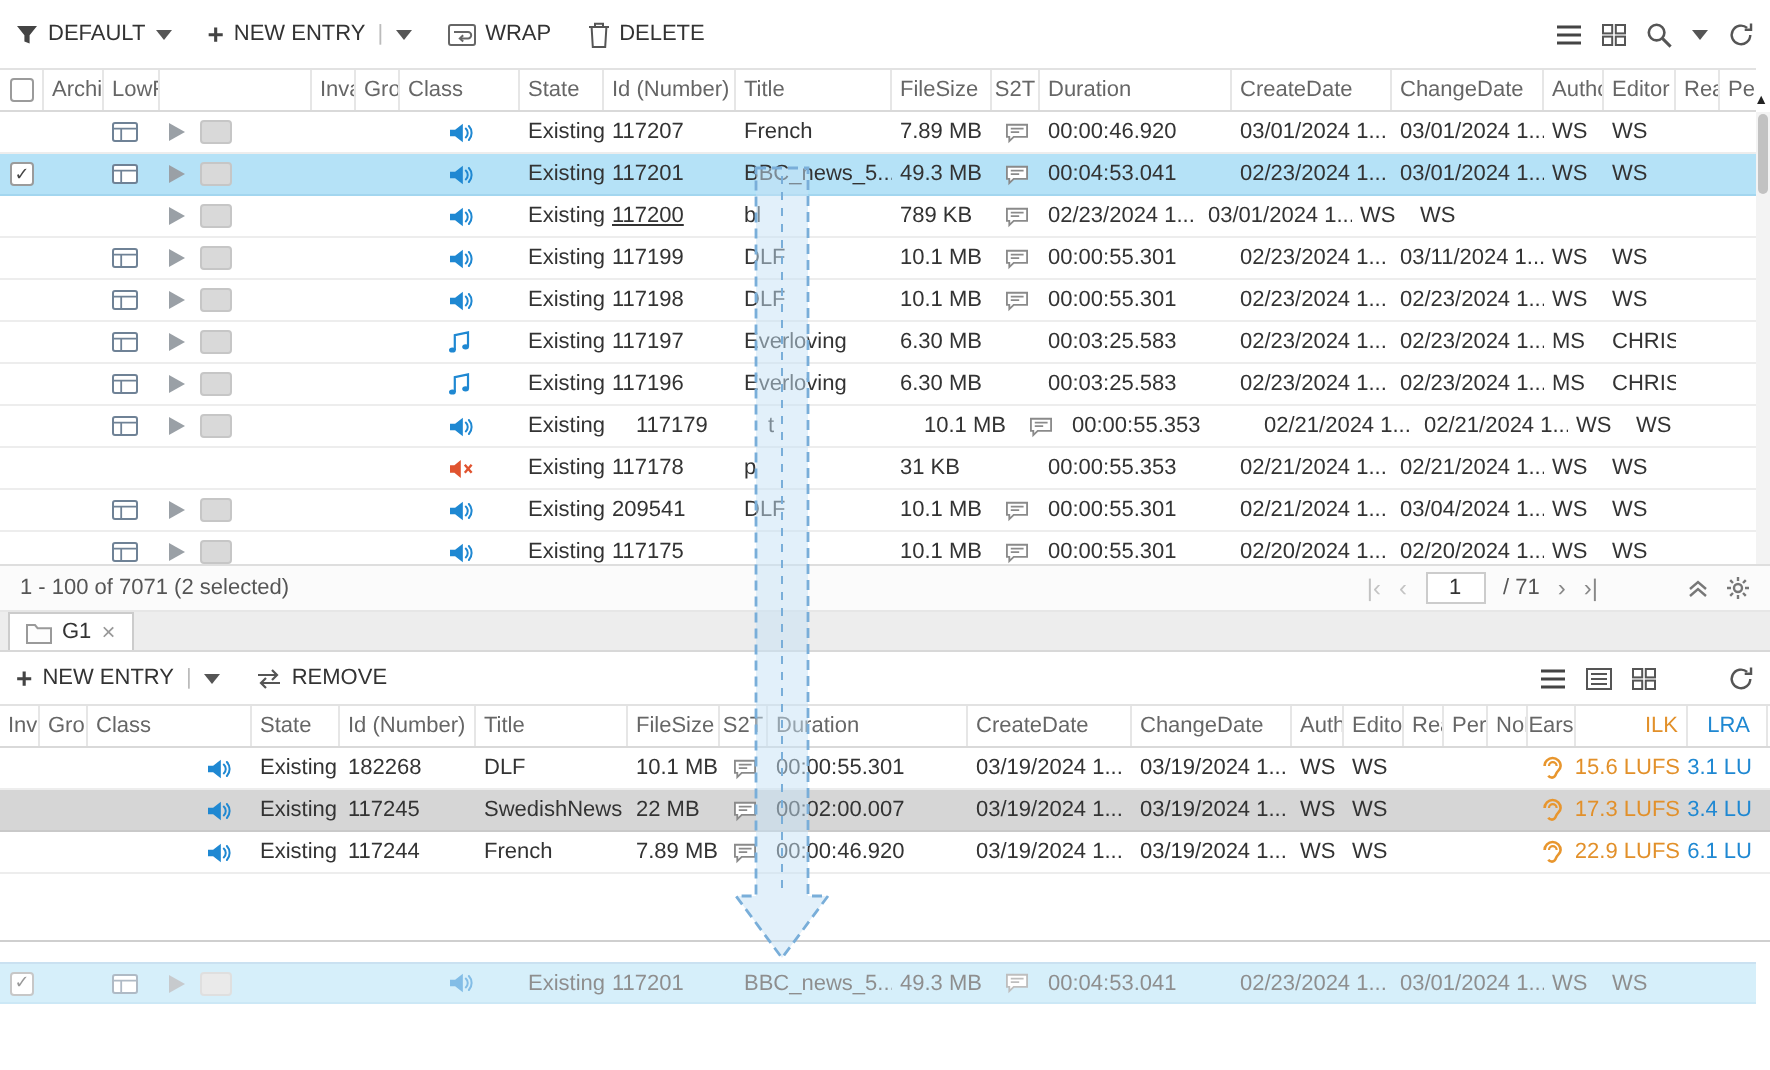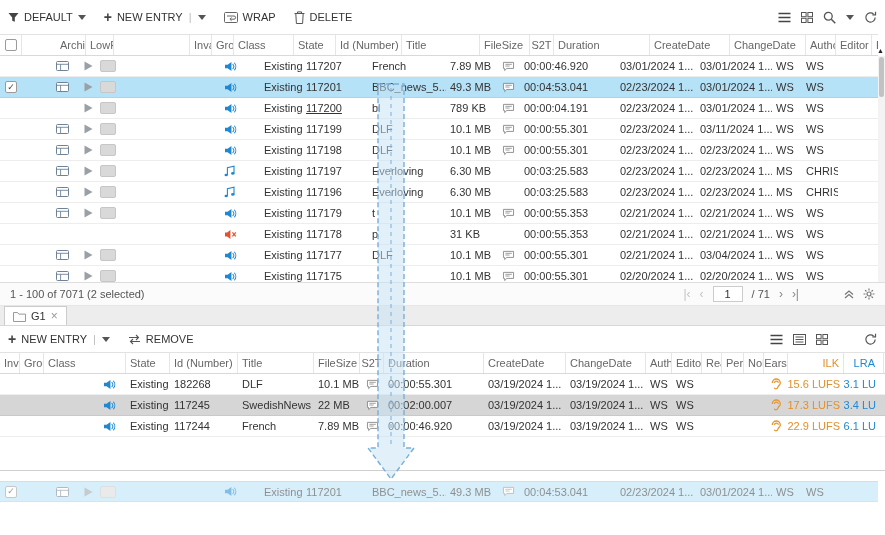--- a/index.html
+++ b/index.html
@@ -140,21 +140,21 @@
         </svg>
       </span>
   </div>
 </div>
 
 <div id="topHeaderWrap">
     <div class="thead">
       <div class="cell hcell c-sel" style="width: 22px;">
         <span class="cb"></span>
       </div>
-      <div class="cell hcell c-archi" style="width: 30px; margin-left: 34px;">Archi</div>
+      <div class="cell hcell c-archi" style="width: 30px;">Archi</div>
       <div class="cell hcell c-lowres" style="width: 28px;">LowRes</div>
       <div class="cell hcell c-preview" style="width: 76px;"></div>
       <div class="cell hcell c-inval" style="width: 22px;">Inval</div>
       <div class="cell hcell c-grou" style="width: 22px;">Grou</div>
       <div class="cell hcell c-class" style="width: 60px;">Class</div>
       <div class="cell hcell c-state" style="width: 42px;">State</div>
       <div class="cell hcell c-id" style="width: 66px;">Id (Number)</div>
       <div class="cell hcell c-title" style="width: 78px;">Title</div>
       <div class="cell hcell c-filesize" style="width: 50px;">FileSize</div>
       <div class="cell hcell c-s2t" style="width: 24px;">S2T</div>
@@ -298,21 +298,20 @@
       <div class="cell c-title" style="width: 78px;">bl</div>
       <div class="cell c-filesize" style="width: 50px;">789 KB</div>
       <div class="cell c-s2t" style="width: 24px;">
         <span>
           <svg width="13" height="11" viewBox="0 0 14 12">
             <path d="M1.5 1.5h11v6.6H5.2L2.8 10.4V8.1H1.5z" fill="#fff" stroke="#8a8a8a"></path>
             <path d="M3.6 3.6h7M3.6 5.5h4.6" stroke="#8a8a8a" stroke-width="0.9"></path>
           </svg>
         </span>
       </div>
-      <div class="cell c-duration" style="width: 96px;">00:00:04.191</div>
       <div class="cell c-createdate" style="width: 80px;">02/23/2024 1...</div>
       <div class="cell c-changedate" style="width: 76px;">03/01/2024 1...</div>
       <div class="cell c-author" style="width: 30px;">WS</div>
       <div class="cell c-editor" style="width: 36px;">WS</div>
       <div class="cell c-read" style="width: 22px;"></div>
       <div class="cell c-perfe" style="width: 40px;"></div>
     </div>
     <div class="trow">
       <div class="cell c-sel" style="width: 22px;"></div>
       <div class="cell c-archi" style="width: 30px;"></div>
@@ -523,21 +522,21 @@
       <div class="cell c-class" style="width: 60px;">
         <span>
           <svg width="13" height="11" viewBox="0 0 14 12">
             <path d="M1 4.2h2.8L8 1v10L3.8 7.8H1z" fill="#1f88d2"></path>
             <path d="M9.6 3.6a3.2 3.2 0 0 1 0 4.8" fill="none" stroke="#1f88d2" stroke-width="1.1" stroke-linecap="round"></path>
             <path d="M11.3 2.2a5.6 5.6 0 0 1 0 7.6" fill="none" stroke="#1f88d2" stroke-width="1.1" stroke-linecap="round"></path>
           </svg>
         </span>
       </div>
       <div class="cell c-state" style="width: 42px;">Existing</div>
-      <div class="cell c-id" style="width: 66px;">117179</div>
+      <div class="cell c-id" style="width: 66px; margin-left: 12px;">117179</div>
       <div class="cell c-title" style="width: 78px;">t</div>
       <div class="cell c-filesize" style="width: 50px;">10.1 MB</div>
       <div class="cell c-s2t" style="width: 24px;">
         <span>
           <svg width="13" height="11" viewBox="0 0 14 12">
             <path d="M1.5 1.5h11v6.6H5.2L2.8 10.4V8.1H1.5z" fill="#fff" stroke="#8a8a8a"></path>
             <path d="M3.6 3.6h7M3.6 5.5h4.6" stroke="#8a8a8a" stroke-width="0.9"></path>
           </svg>
         </span>
       </div>
@@ -601,21 +600,21 @@
       <div class="cell c-class" style="width: 60px;">
         <span>
           <svg width="13" height="11" viewBox="0 0 14 12">
             <path d="M1 4.2h2.8L8 1v10L3.8 7.8H1z" fill="#1f88d2"></path>
             <path d="M9.6 3.6a3.2 3.2 0 0 1 0 4.8" fill="none" stroke="#1f88d2" stroke-width="1.1" stroke-linecap="round"></path>
             <path d="M11.3 2.2a5.6 5.6 0 0 1 0 7.6" fill="none" stroke="#1f88d2" stroke-width="1.1" stroke-linecap="round"></path>
           </svg>
         </span>
       </div>
       <div class="cell c-state" style="width: 42px;">Existing</div>
-      <div class="cell c-id" style="width: 66px;">117177</div>
+      <div class="cell c-id" style="width: 66px;">209541</div>
       <div class="cell c-title" style="width: 78px;">DLF</div>
       <div class="cell c-filesize" style="width: 50px;">10.1 MB</div>
       <div class="cell c-s2t" style="width: 24px;">
         <span>
           <svg width="13" height="11" viewBox="0 0 14 12">
             <path d="M1.5 1.5h11v6.6H5.2L2.8 10.4V8.1H1.5z" fill="#fff" stroke="#8a8a8a"></path>
             <path d="M3.6 3.6h7M3.6 5.5h4.6" stroke="#8a8a8a" stroke-width="0.9"></path>
           </svg>
         </span>
       </div>

